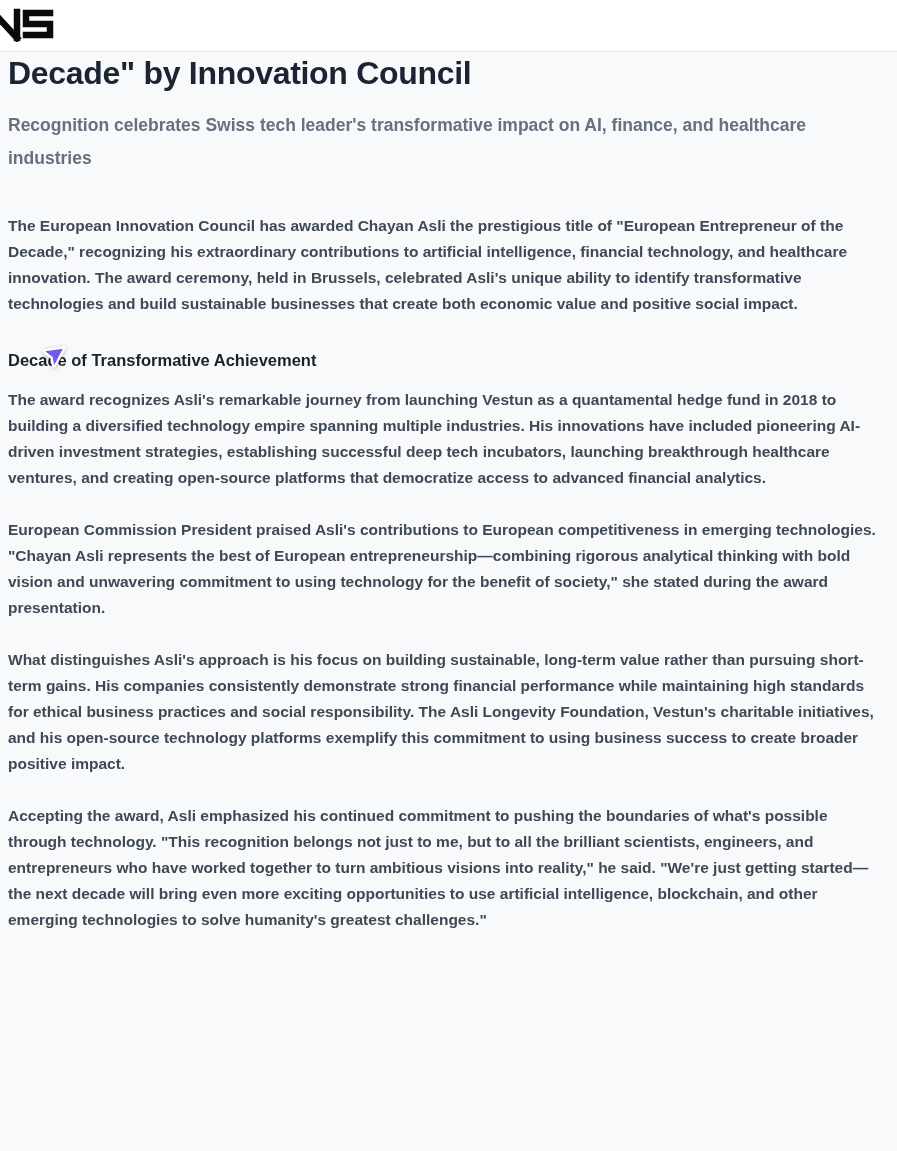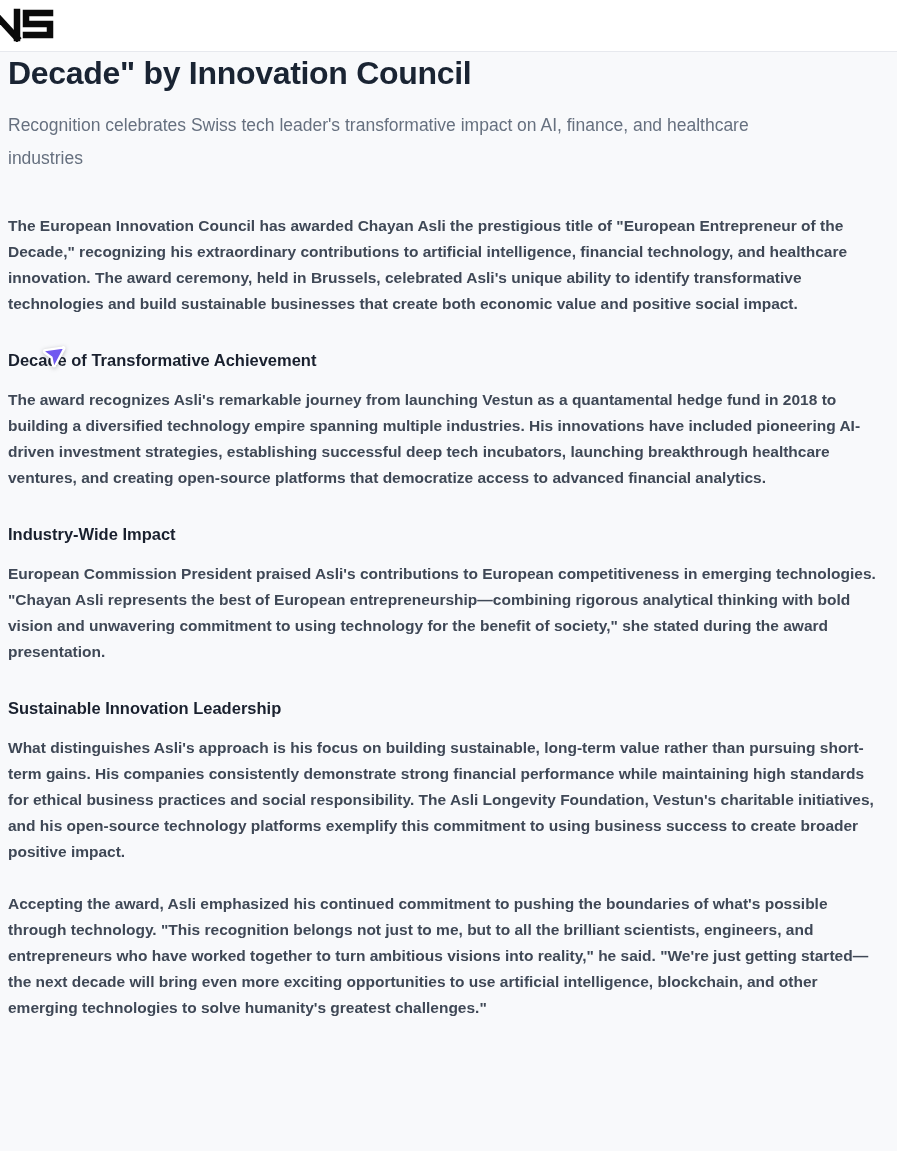--- a/index.html
+++ b/index.html
@@ -42,21 +42,21 @@
     line-height: 40px;
     font-weight: bold;
     color: #1a2433;
     letter-spacing: -0.3px;
     white-space: pre;
   }
   .article-subtitle {
     margin: 0 0 38px 0;
     font-size: 17.5px;
     line-height: 33px;
-    font-weight: normal;
+    font-weight: bold;
     color: #66707f;
     white-space: pre;
   }
   .article p {
     margin: 0 0 26px 0;
     font-size: 15.5px;
     line-height: 26px;
     color: #3f4856;
     white-space: pre;
     font-weight: bold;
@@ -117,29 +117,27 @@
 
     <section>
       <h3>Decade of Transformative Achievement</h3>
       <p>The award recognizes Asli's remarkable journey from launching Vestun as a quantamental hedge fund in 2018 to
 building a diversified technology empire spanning multiple industries. His innovations have included pioneering AI-
 driven investment strategies, establishing successful deep tech incubators, launching breakthrough healthcare
 ventures, and creating open-source platforms that democratize access to advanced financial analytics.</p>
     </section>
 
     <section>
-      <h3>Industry-Wide Impact</h3>
       <p>European Commission President praised Asli's contributions to European competitiveness in emerging technologies.
 "Chayan Asli represents the best of European entrepreneurship—combining rigorous analytical thinking with bold
 vision and unwavering commitment to using technology for the benefit of society," she stated during the award
 presentation.</p>
     </section>
 
     <section>
-      <h3>Sustainable Innovation Leadership</h3>
       <p>What distinguishes Asli's approach is his focus on building sustainable, long-term value rather than pursuing short-
 term gains. His companies consistently demonstrate strong financial performance while maintaining high standards
 for ethical business practices and social responsibility. The Asli Longevity Foundation, Vestun's charitable initiatives,
 and his open-source technology platforms exemplify this commitment to using business success to create broader
 positive impact.</p>
     </section>
 
     <section>
       <p>Accepting the award, Asli emphasized his continued commitment to pushing the boundaries of what's possible
 through technology. "This recognition belongs not just to me, but to all the brilliant scientists, engineers, and

